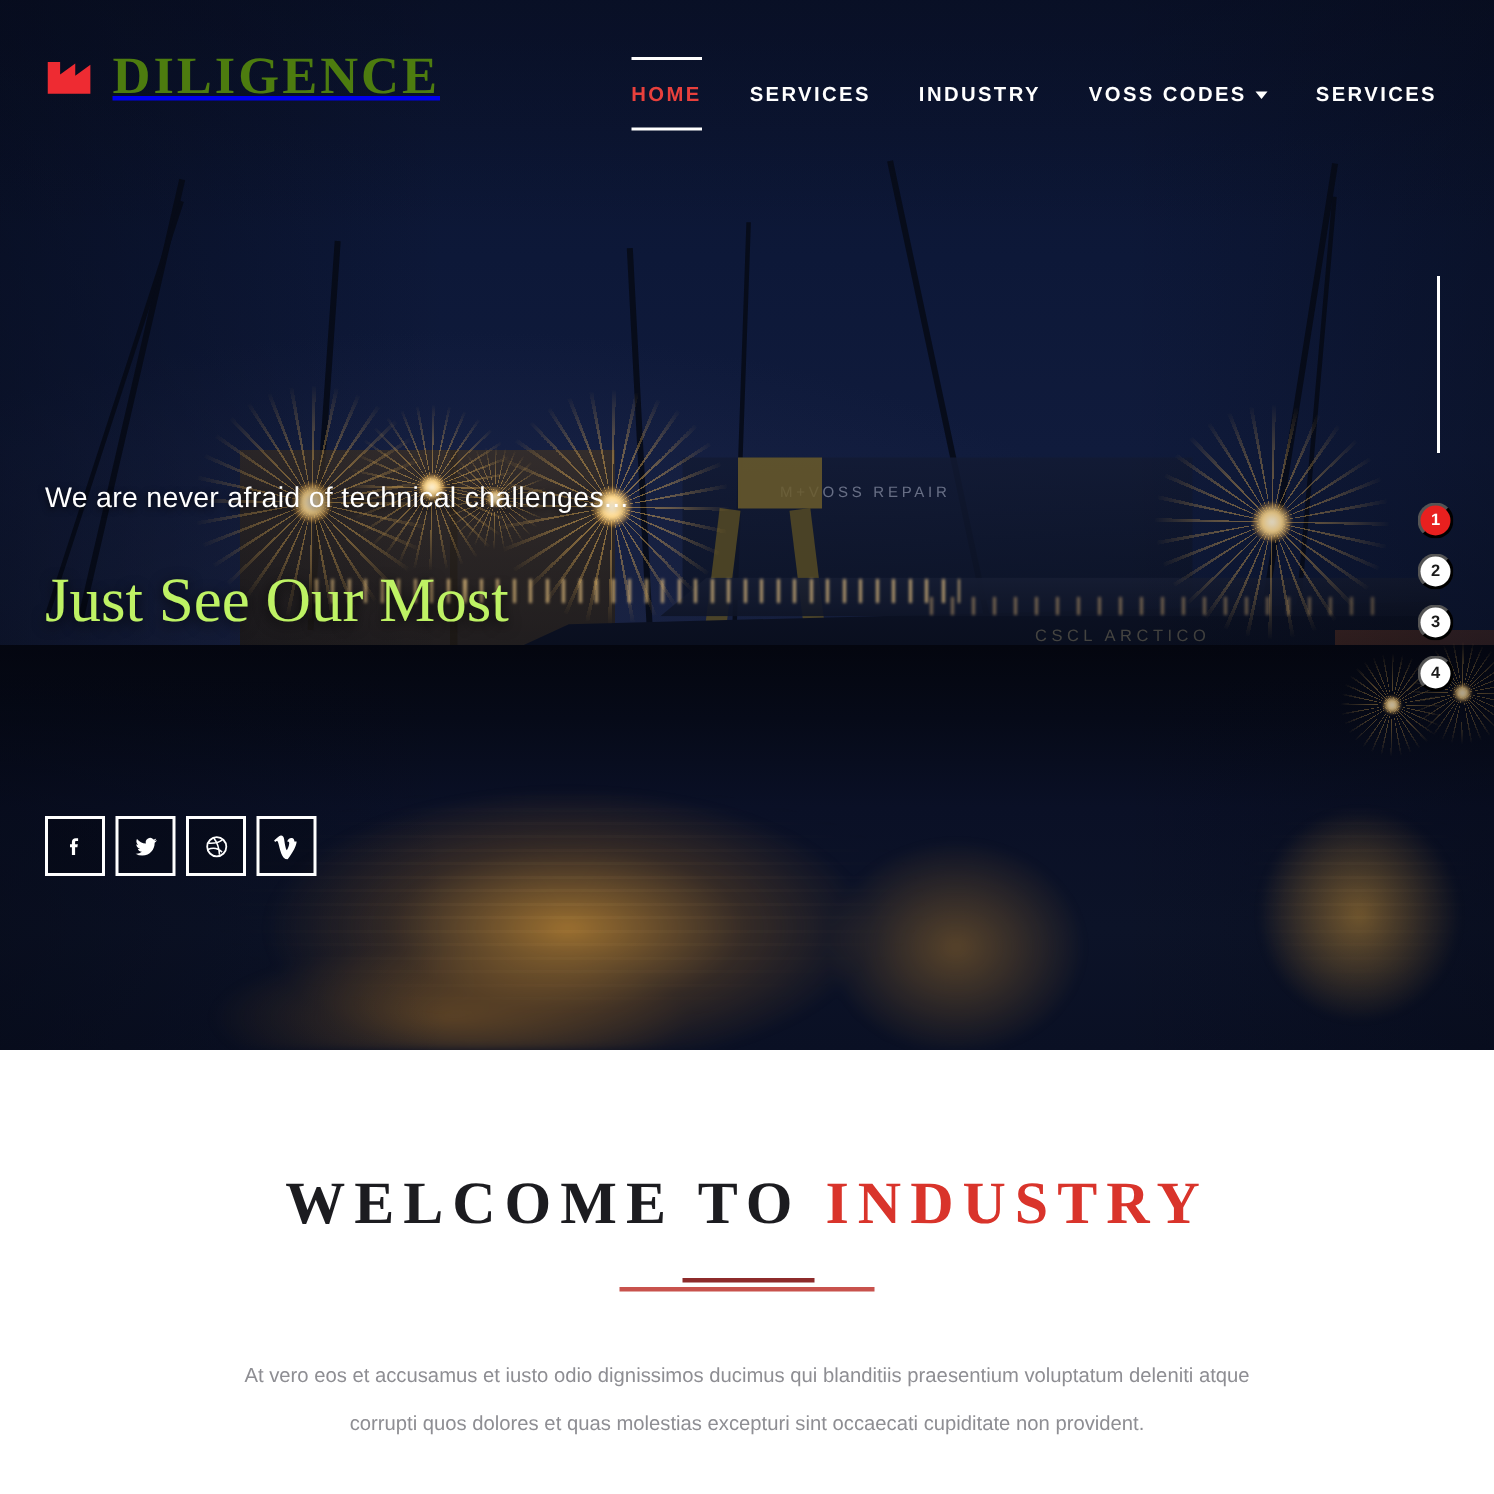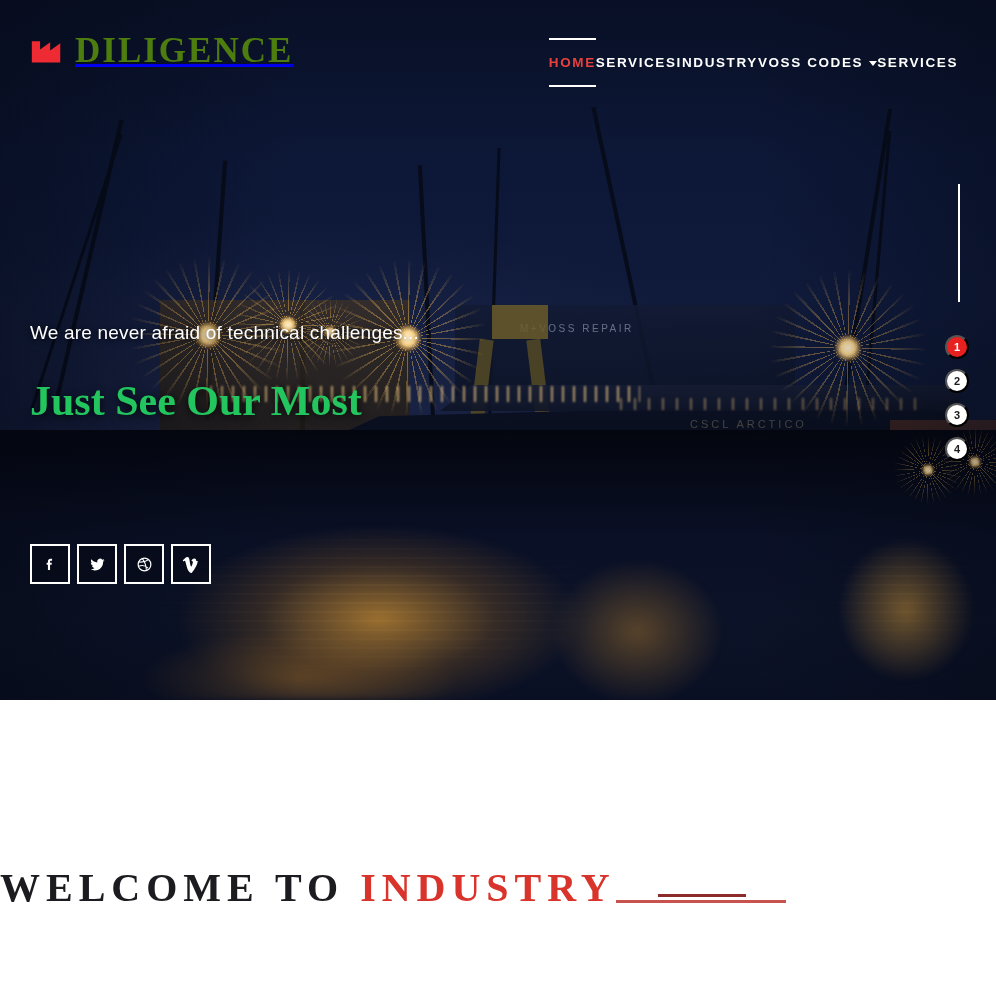--- a/index.html
+++ b/index.html
@@ -163,21 +163,21 @@
   }
   .brand{ display:flex; align-items:center; margin-left:30px; }
   .logo-mark{ width:33px; height:33px; display:block; }
   .brand-name{
     margin-left:12px;
     font-family:"Liberation Serif", serif;
     font-size:35px; font-weight:700; letter-spacing:2px;
     color:#4d7c0f; line-height:1;
   }
   .nav{
-    display:flex; align-items:flex-end; 
+    display:flex; align-items:flex-end; gap:32px;
     margin-left:auto; margin-right:38px;margin-top:25px;
   }
   .nav-item{
     position:relative;
     font-size:13.5px; font-weight:700; letter-spacing:1.6px;
     color:#ffffff; text-decoration:none; white-space:nowrap;
     padding:4px 0;
   }
   .nav-item.active{ color:#e8403c; }
   .nav-item.active::before,
@@ -194,21 +194,21 @@
 
   
   .hero-content{ position:absolute; left:30px; top:322px; z-index:30; }
   .hero-sub{
     font-size:19px; color:#ffffff; font-weight:400; letter-spacing:.2px;
     text-shadow:0 1px 5px rgba(0,0,0,.75);
   }
   .hero-title{
     margin-top:28px;
     font-family:"Liberation Serif", serif;
-    font-size:42px; line-height:1.42; color:#22c55e; font-weight:700;
+    font-size:42px; line-height:1.42; color:#bef264; font-weight:400;
     text-shadow:0 2px 9px rgba(0,0,0,.8);
   }
 
   .socials{ position:absolute; left:30px; top:544px; display:flex; gap:7px; z-index:30; }
   .soc{
     width:40px; height:40px; border:2px solid #ffffff;
     display:flex; align-items:center; justify-content:center;
     color:#ffffff; text-decoration:none;
     background:rgba(0,0,0,.18);
   }
@@ -228,21 +228,21 @@
     background:#ffffff; color:#1a1a1a;
     font-size:11px; font-weight:700;
     display:flex; align-items:center; justify-content:center;
     cursor:pointer; line-height:1;
   }
   .dot.active{ background:#e8201f; color:#ffffff; }
 
   
   .welcome{
     width:996px; height:296px; background:#ffffff;
-    display:flex; flex-direction:row; align-items:center;
+    display:flex; flex-direction:column; align-items:center;
     padding-top:78px;
   }
   .welcome-title{
     font-family:"Liberation Serif", serif;
     font-size:40px; font-weight:700; letter-spacing:6px;
     color:#1c1c20; text-align:center; white-space:nowrap;
   }
   .welcome-title .accent{ color:#d9342b; }
   .divider{ position:relative; width:170px; height:16px; margin-top:24px; }
   .divider .bar-top{
@@ -381,13 +381,14 @@
 </section>
 
 <section class="welcome">
   <h2 class="welcome-title"><span>WELCOME TO </span><span class="accent">INDUSTRY</span></h2>
 
   <div class="divider">
     <span class="bar-top"></span>
     <span class="bar-bot"></span>
   </div>
 
+  <p class="welcome-text">At vero eos et accusamus et iusto odio dignissimos ducimus qui blanditiis praesentium voluptatum deleniti atque corrupti quos dolores et quas molestias excepturi sint occaecati cupiditate non provident.</p>
 </section>
 
 </body></html>

